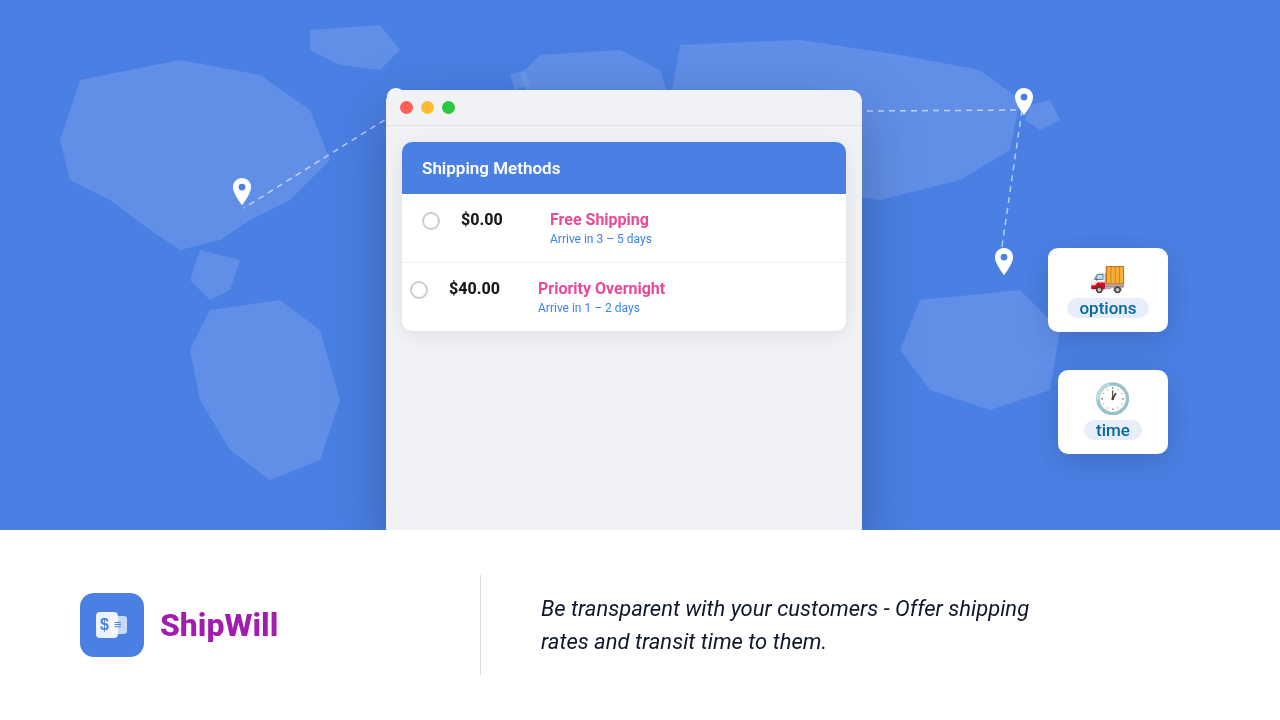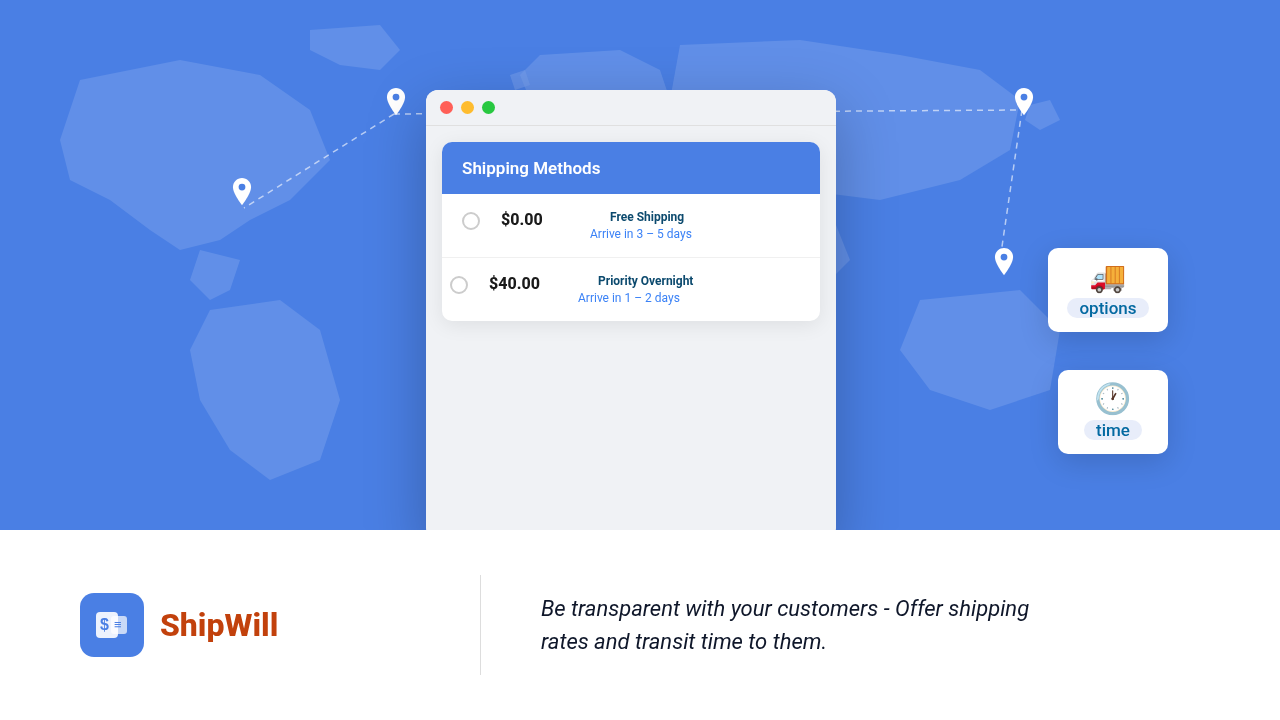--- a/index.html
+++ b/index.html
@@ -48,22 +48,22 @@
       top: 0; left: 0;
       width: 100%;
       height: 100%;
       pointer-events: none;
     }
 
     
     .browser-window {
       position: absolute;
       top: 90px;
-      left: 426px;
-      width: 410px;
+      left: 386px;
+      width: 476px;
       height: 450px;
       background: #f0f2f5;
       border-radius: 12px;
       box-shadow: 0 20px 60px rgba(0,0,0,0.25);
       overflow: hidden;
     }
 
     .browser-titlebar {
       background: #f0f2f5;
       height: 36px;
@@ -139,25 +139,24 @@
     .price {
       font-size: 16px;
       font-weight: 800;
       color: #1a1a1a;
       width: 68px;
       flex-shrink: 0;
     }
 
     .method-info { flex: 1; }
     .method-name {
-      font-size: 12px;
+      font-size: 16px;
       font-weight: 700;
-      color: #0c4a6e;
+      color: #ec4899;
       margin-bottom: 3px;
-      margin-left: 20px;
     }
     .method-eta {
       font-size: 12px;
       color: #3b82f6;
     }
 
     
     .tooltip-card {
       position: absolute;
       background: #fff;
@@ -223,21 +222,21 @@
       border-radius: 14px;
       display: flex;
       align-items: center;
       justify-content: center;
       flex-shrink: 0;
     }
 
     .brand-name {
       font-size: 32px;
       font-weight: 800;
-      color: #c2410c;
+      color: #a21caf;
     }
 
     .divider {
       width: 1px;
       height: 100px;
       background: #ddd;
       margin: 0 60px;
       flex-shrink: 0;
     }
 

